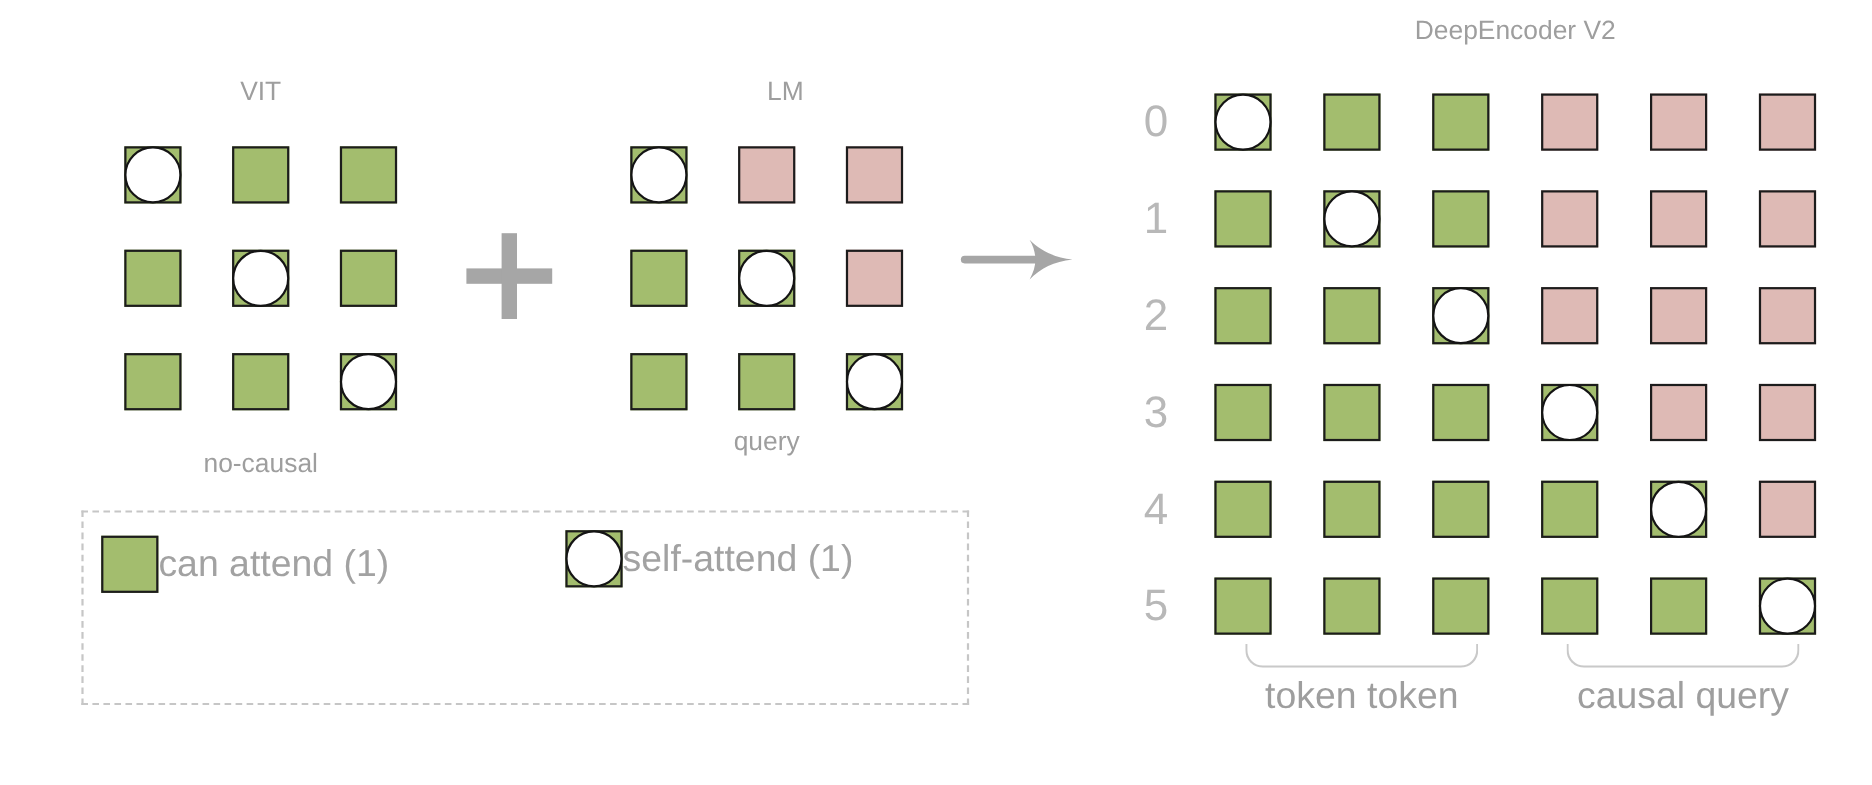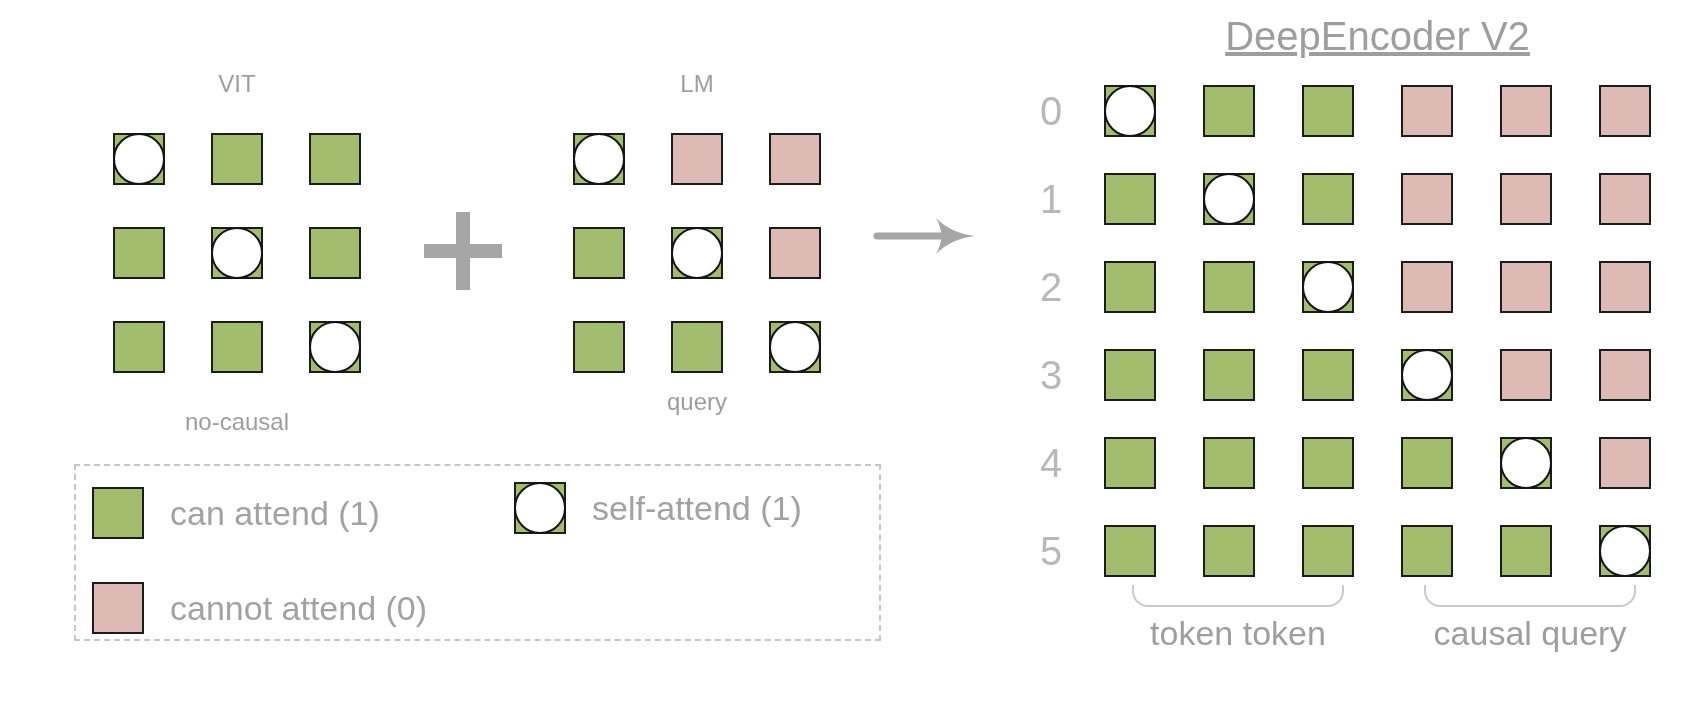--- a/index.html
+++ b/index.html
@@ -15,25 +15,25 @@
           border:2px solid #141414;box-sizing:border-box;}
   
   .grid3{position:absolute;display:grid;grid-template-columns:repeat(3,52px);gap:42px 46px;}
   .grid6{position:absolute;display:grid;grid-template-columns:repeat(6,52px);gap:36px 47px;}
   #vit-grid{left:113px;top:133px;}
   #lm-grid{left:573px;top:133px;}
   #de-grid{left:1104px;top:85px;}
   
   .panel-title,.panel-caption{position:absolute;font-size:24px;color:var(--heading_text,#9e9e9e);text-align:center;}
   #vit-title{left:113px;width:248px;top:70px;}
-  #lm-title{left:573px;width:248px;top:70px;}
+  #lm-title{left:590px;width:248px;top:70px;}
   #vit-caption{left:93px;width:288px;top:408px;}
   #lm-caption{left:553px;width:288px;top:388px;}
-  #de-title{position:absolute;left:1104px;width:547px;top:14px;font-size:40px;
-            color:var(--heading_text,#9e9e9e);text-align:center;text-decoration:underline;}
+  #de-title{position:absolute;left:1104px;width:547px;top:14px;font-size:24px;
+            color:var(--heading_text,#9e9e9e);text-align:center;}
   
   #plus-icon{position:absolute;left:424px;top:212px;width:78px;height:78px;}
   #plus-icon .h{position:absolute;left:0;top:32px;width:78px;height:14px;background:var(--operator,#a6a6a6);}
   #plus-icon .v{position:absolute;left:32px;top:0;width:14px;height:78px;background:var(--operator,#a6a6a6);}
   #arrow-icon{position:absolute;left:872px;top:216px;width:106px;height:40px;}
   
   #row-labels{position:absolute;left:1025px;top:85px;width:52px;height:492px;display:flex;
               flex-direction:column;justify-content:space-between;text-align:center;
               color:var(--row_label_text,#b8b8b8);font-size:40px;}
   #row-labels span{display:block;height:52px;line-height:52px;}
@@ -42,21 +42,21 @@
          border-radius:0 0 16px 16px;box-sizing:border-box;}
   #brace-vision{left:1132px;width:212px;}
   #brace-causal{left:1424px;width:212px;}
   .group-label{position:absolute;top:614px;font-size:34px;color:var(--heading_text,#9e9e9e);
                text-align:center;width:300px;}
   #vision-label{left:1088px;}
   #causal-label{left:1380px;}
   
   #legend{position:absolute;left:74px;top:464px;width:807px;height:177px;
           border:2px dashed var(--legend_border,#c6c6c6);box-sizing:border-box;}
-  .legend-item{position:absolute;display:flex;align-items:center;gap:26px;font-size:34px;
+  .legend-item{position:absolute;display:flex;align-items:center;font-size:34px;
                color:var(--legend_text,#a2a2a2);white-space:nowrap;}
   #li-can{left:16px;top:21px;}
   #li-cannot{left:16px;top:116px;}
   #li-self{left:438px;top:16px;}
 </style>
 </head>
 <body>
 
 <div id="canvas">
 
@@ -175,24 +175,20 @@
   <div class="brace" id="brace-vision"></div>
   <div class="brace" id="brace-causal"></div>
   <div class="group-label" id="vision-label">token token</div>
   <div class="group-label" id="causal-label">causal query</div>
 
   <div id="legend">
     <div class="legend-item" id="li-can">
       <div class="cell"></div>
       <span>can attend (1)</span>
     </div>
-    <div class="legend-item" id="li-cannot">
-      <div class="cell cell-pink"></div>
-      <span>cannot attend (0)</span>
-    </div>
     <div class="legend-item" id="li-self">
       <div class="cell">
         <div class="circle"></div>
       </div>
       <span>self-attend (1)</span>
     </div>
   </div>
 
 </div>
 

